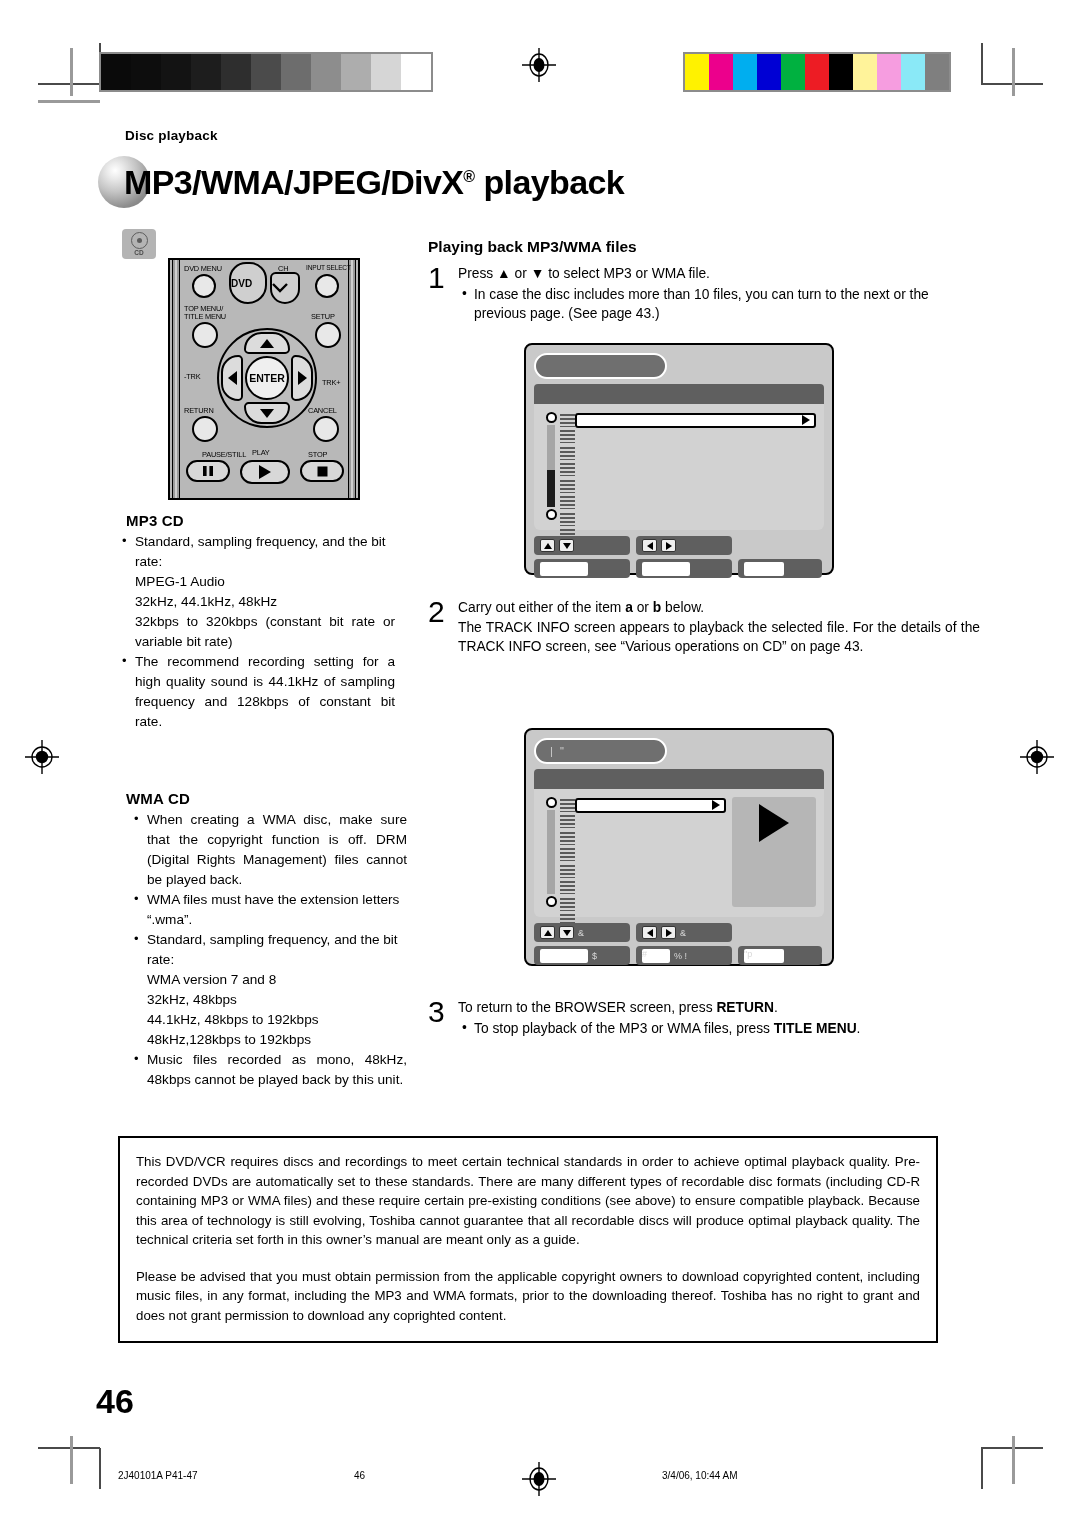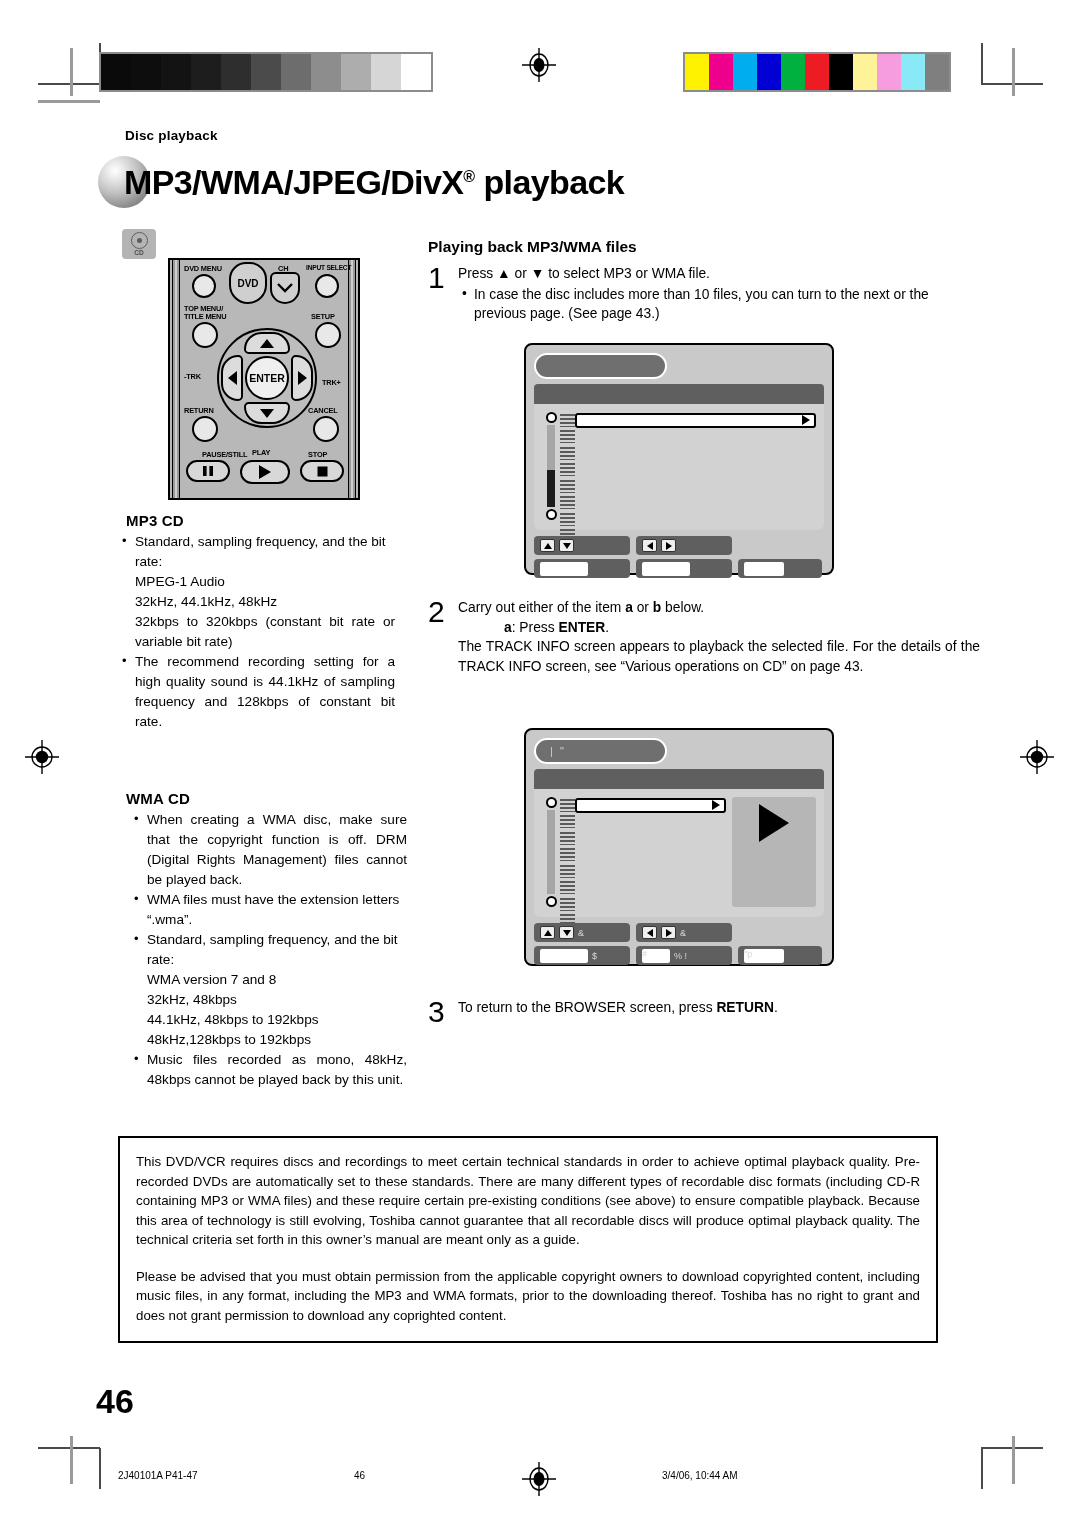--- a/index.html
+++ b/index.html
@@ -65,24 +65,24 @@
   .remote {
     position: absolute; left: 168px; top: 258px; width: 192px; height: 242px;
     background: #b8b8b8; border: 2px solid #000;
   }
   .remote .side {
     position: absolute; top: 0; bottom: 0; width: 8px;
     background: repeating-linear-gradient(to right,#9a9a9a 0 2px,#cfcfcf 2px 4px);
     border-left: 1px solid #000; border-right: 1px solid #000;
   }
   .remote .side.l { left: 2px; } .remote .side.r { right: 2px; }
-  .rlabel { position: absolute; font-size: 7.4px; font-weight: bold; letter-spacing: -.2px; white-space: nowrap; }
+  .rlabel { position: absolute; font-size: 7.4px; font-weight: normal; letter-spacing: -.2px; white-space: nowrap; }
   .rbtn { position: absolute; background: #e8e8e8; border: 2px solid #000; border-radius: 50%; }
   .rpill { position: absolute; background: #cfcfcf; border: 2px solid #000; border-radius: 14px;
-           display:flex; align-items:center; justify-content:center; font-size:10px; font-weight:bold; }
+           display:flex; align-items:center; font-size:10px; font-weight:bold; }
   .rcap { position: absolute; background: #d8d8d8; border: 2px solid #000; border-radius: 11px;
           display:flex; align-items:center; justify-content:center; }
   .dpad { position: absolute; left: 47px; top: 68px; width: 100px; height: 100px; }
   .dpad .ring {
     position:absolute; inset:0; border:2px solid #000; border-radius:50%;
     background: #bdbdbd;
   }
   .dpad .seg { position: absolute; background:#dcdcdc; border:2px solid #000; }
   .dpad .enter {
     position:absolute; left:28px; top:28px; width:44px; height:44px; border-radius:50%;
@@ -428,21 +428,20 @@
           </div>
       </div>
     </div>
   </div>
 
   <div class="rc" style="top:590px;">
     <div class="step">
       <div class="step-num">2</div>
       <div class="step-body">
         <div>Carry out either of the item <b>a</b> or <b>b</b> below.</div>
-        <div class="indent1"><b>a</b>: Press <b>ENTER</b>.</div>
         <div class="just">The TRACK INFO screen appears to playback the selected file. For the details of the TRACK INFO screen, see “Various operations on CD” on page 43.</div>
       </div>
     </div>
   </div>
 
   <div class="osd" style="position:absolute;left:524px;top:728px;width:310px;height:238px;">
     <div class="osd-title">| "</div>
     <div class="osd-bar"></div>
     <div class="osd-body" style="height:128px;">
       <div class="osd-scroll">
@@ -520,20 +519,23 @@
           </div>
       </div>
     </div>
   </div>
 
   <div class="rc" style="top:990px;">
     <div class="step">
       <div class="step-num">3</div>
       <div class="step-body">
         <div>To return to the BROWSER screen, press <b>RETURN</b>.</div>
+        <ul>
+            <li>To stop playback of the MP3 or WMA files, press <b>TITLE MENU</b>.</li>
+          </ul>
       </div>
     </div>
   </div>
 
   <div class="notice">
     <p>This DVD/VCR requires discs and recordings to meet certain technical standards in order to achieve optimal playback quality. Pre-recorded DVDs are automatically set to these standards. There are many different types of recordable disc formats (including CD-R containing MP3 or WMA files) and these require certain pre-existing conditions (see above) to ensure compatible playback. Because this area of technology is still evolving, Toshiba cannot guarantee that all recordable discs will produce optimal playback quality. The technical criteria set forth in this owner’s manual are meant only as a guide.</p>
     <p>Please be advised that you must obtain permission from the applicable copyright owners to download copyrighted content, including music files, in any format, including the MP3 and WMA formats, prior to the downloading thereof. Toshiba has no right to grant and does not grant permission to download any coprighted content.</p>
   </div>
 
   <div class="pageno">46</div>

